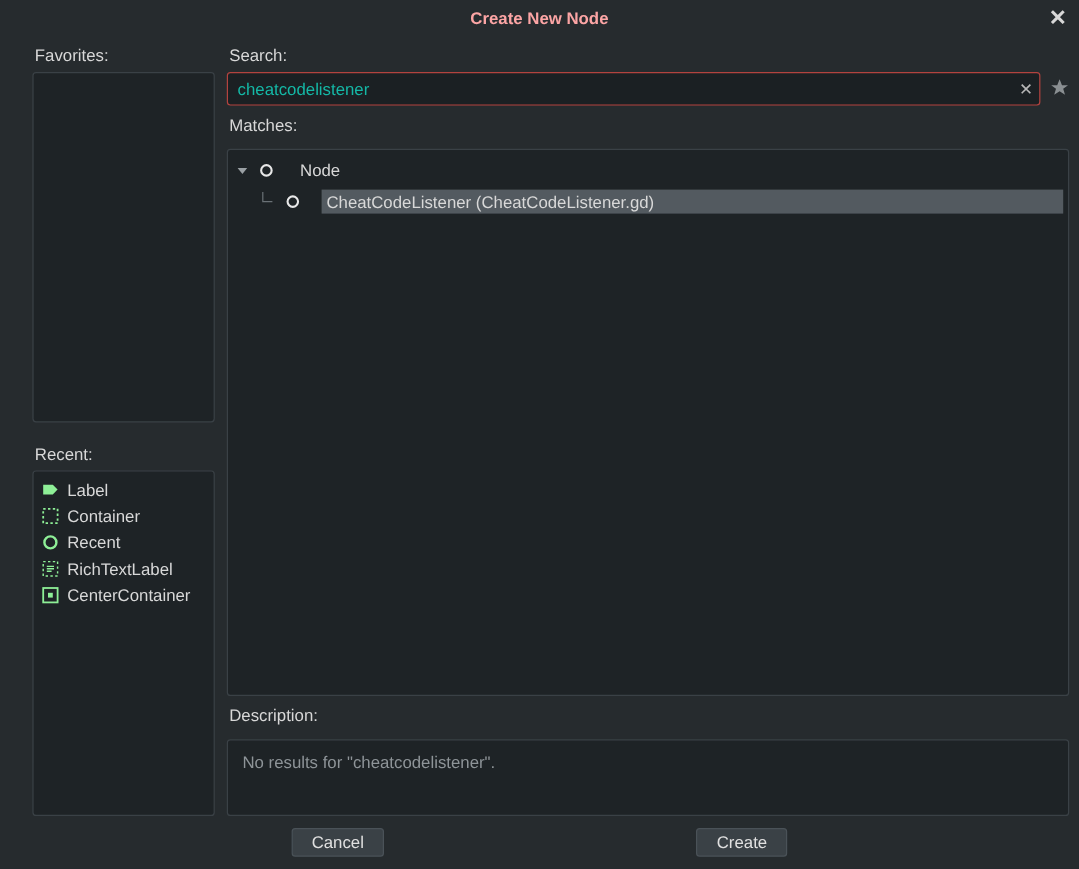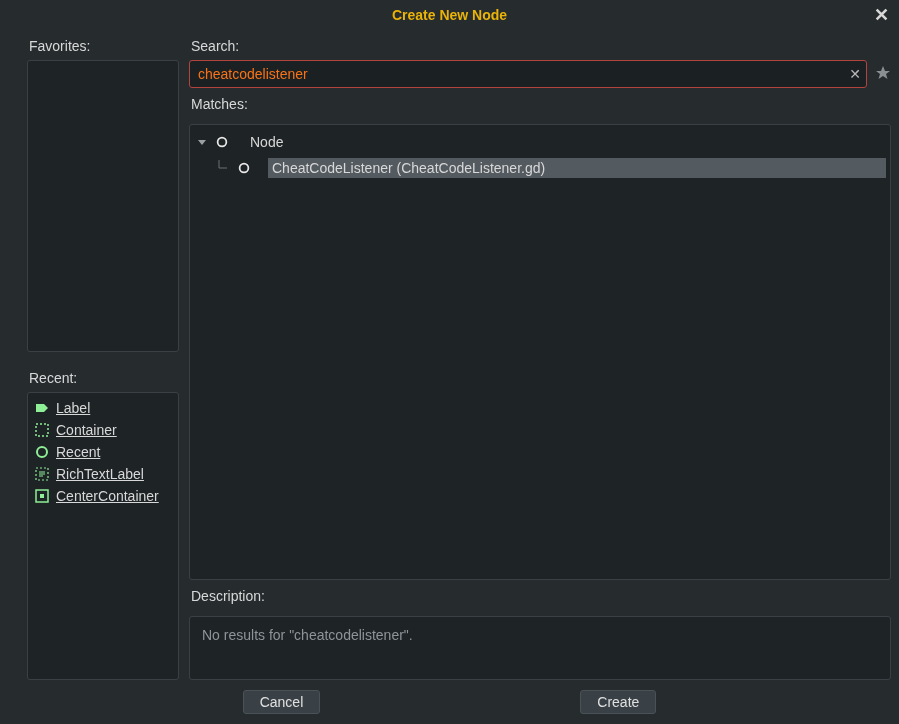--- a/index.html
+++ b/index.html
@@ -1,33 +1,33 @@
 <!DOCTYPE html>
 <html><head>
 <meta charset="utf-8">
 <style>
   * { box-sizing: border-box; margin: 0; padding: 0; }
   html, body { width: 899px; height: 724px; background: #262b2e; color: #d8d8d8; font-family: "Segoe UI", Arial, sans-serif; font-size: 14px; overflow: hidden; }
   .dialog { width: 899px; height: 724px; position: relative; display: flex; flex-direction: column; }
   .titlebar { height: 30px; position: relative; display: flex; align-items: center; justify-content: center; }
-  .title { font-weight: bold; color: #eab308; font-size: 14px; }
+  .title { font-weight: bold; color: #fca5a5; font-size: 14px; }
   .close-x { position: absolute; right: 10px; top: 4px; font-size: 18px; font-weight: bold; color: #d8d8d8; cursor: pointer; }
   .body { flex: 1; display: flex; padding: 6px 8px 0 8px; gap: 10px; min-height: 0; }
   .left-col { width: 152px; display: flex; flex-direction: column; margin-left: 19px; }
   .right-col { flex: 1; display: flex; flex-direction: column; min-width: 0; }
   .sec-label { color: #d8d8d8; font-size: 14px; padding: 2px 0 6px 2px; }
   .panel { background: #1e2326; border: 1px solid #3a4146; border-radius: 3px; }
   .favorites-panel { height: 292px; }
   .recent-panel { flex: 1; overflow: hidden; }
   .recent-list { padding: 4px 0; }
-  .recent-item { display: flex; align-items: flex-end; gap: 6px; padding: 3px 6px; white-space: nowrap; overflow: hidden; cursor: pointer; text-decoration: underline; }
+  .recent-item { display: flex; align-items: flex-end; gap: 6px; padding: 3px 6px; white-space: nowrap; overflow: hidden; cursor: pointer; }
   .icon { width: 16px; height: 16px; display: inline-flex; align-items: center; justify-content: center; flex-shrink: 0; }
   .search-row { display: flex; align-items: center; gap: 8px; }
   .search-wrap { flex: 1; position: relative; }
-  .search-input { width: 100%; height: 28px; background: #1b2023; border: 1px solid #b3433f; border-radius: 3px; color: #f97316; padding: 0 28px 0 8px; font-size: 14px; outline: none; }
+  .search-input { width: 100%; height: 28px; background: #1b2023; border: 1px solid #b3433f; border-radius: 3px; color: #14b8a6; padding: 0 28px 0 8px; font-size: 14px; outline: none; }
   .search-clear { position: absolute; right: 6px; top: 50%; transform: translateY(-50%); color: #b8b8b8; cursor: pointer; font-size: 14px; }
   .fav-star { color: #8a8f92; cursor: pointer; }
   .matches-panel { flex: 1; margin-top: 6px; min-height: 0; padding: 4px 2px; overflow: auto; }
   .tree-row { display: flex; align-items: center; gap: 4px; padding: 3px 2px; }
   .tree-row.selected .row-text { background: #535a60; padding-right: 6px; }
   .tree-row .row-text { display: inline-block; padding: 2px 4px; flex: 1; margin-left: 12px; }
   .tree-row.selected { }
   .tree-indent { width: 16px; display: inline-flex; align-items: center; justify-content: center; color: #888; }
   .tree-line { width: 18px; height: 16px; display: inline-flex; align-items: center; justify-content: center; }
   .desc-panel { height: 64px; margin-top: 6px; padding: 10px 12px; color: #8e9498; }

